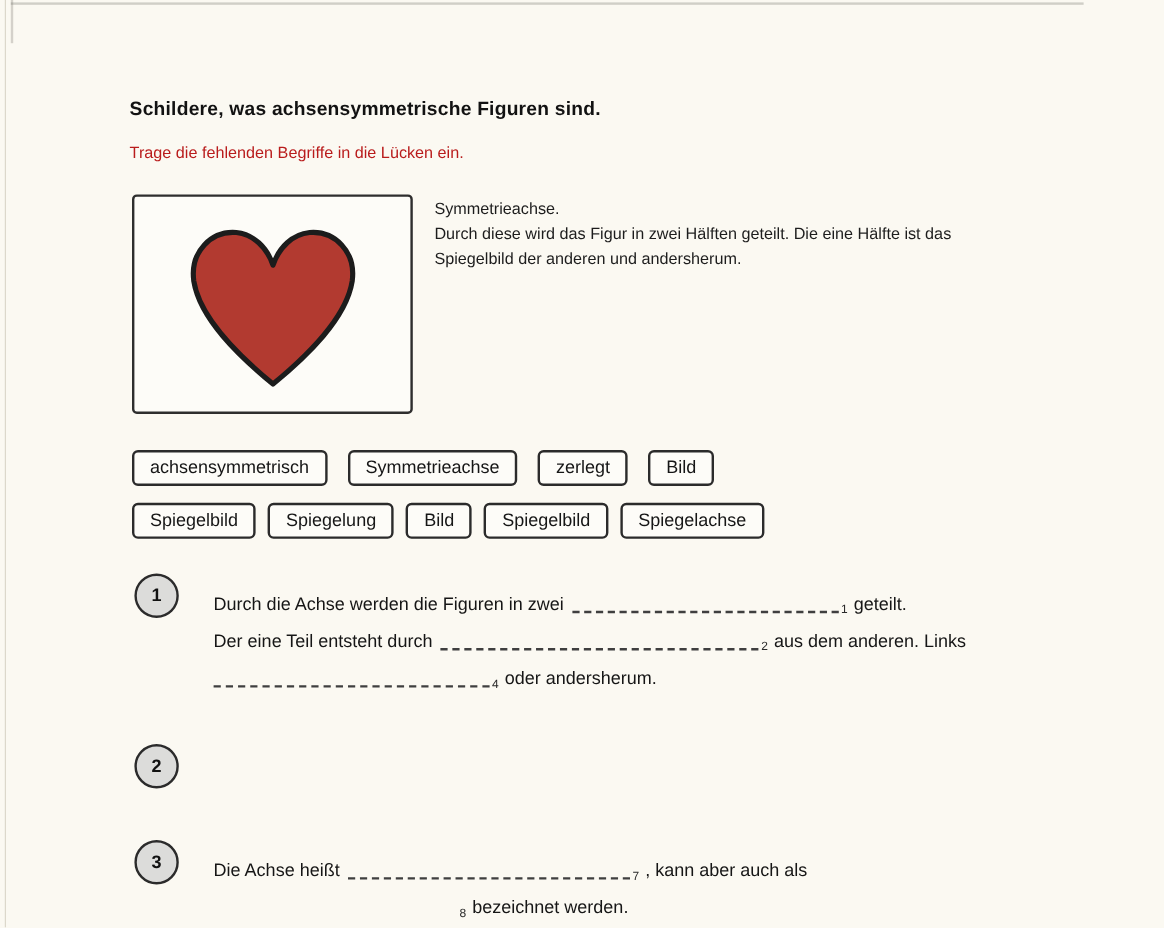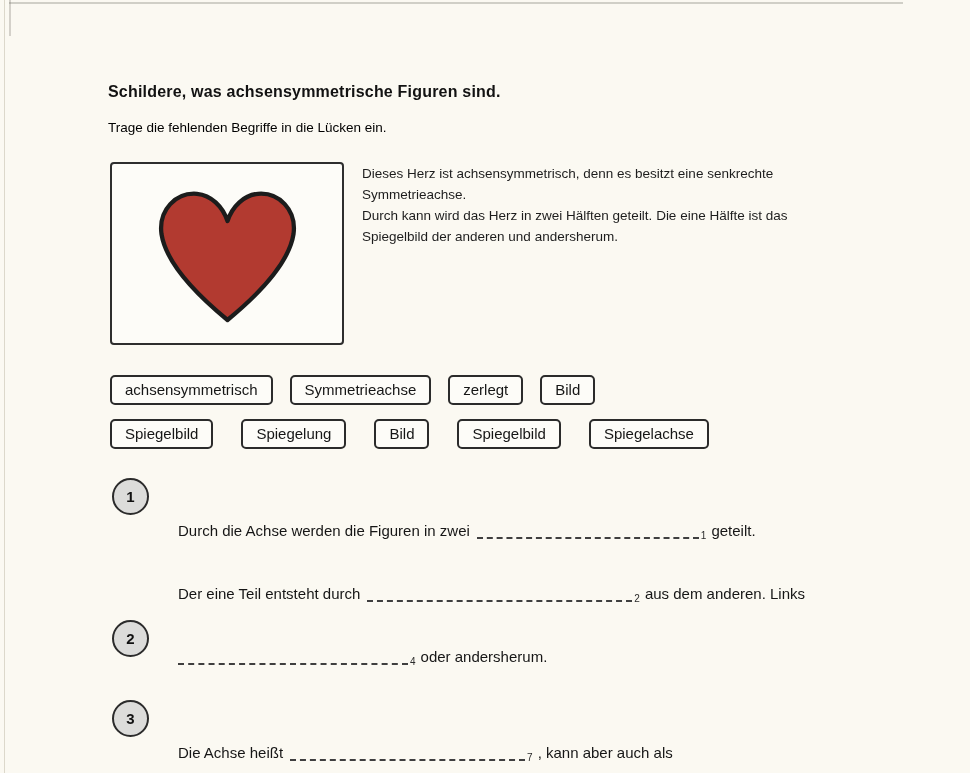--- a/index.html
+++ b/index.html
@@ -14,58 +14,58 @@
   .edge-left   { position:absolute; left:4px; top:0; bottom:0; width:1px; background:#dcd8cb; }
   .edge-top    { position:absolute; left:9px; top:2px; width:894px; height:2px; background:rgba(110,108,100,0.30); }
   .edge-corner { position:absolute; left:9px; top:0; width:2px; height:36px; background:rgba(110,108,100,0.28); }
 
   .title {
     position:absolute; left:108px; top:83px;
     font-size:16px; font-weight:bold; letter-spacing:0.2px; color:#121212;
   }
   .subtitle {
     position:absolute; left:108px; top:120px;
-    font-size:13.5px; color:#000000;
+    font-size:13.5px; color:#b91c1c;
   }
 
   .heart-box {
     position:absolute; left:110px; top:162px; width:234px; height:183px;
     background:#fdfcf8; border:2px solid #2e2e2e; border-radius:4px;
     display:flex; align-items:center; justify-content:center;
   }
   .heart-box svg { display:block; }
 
   .figure-desc {
     position:absolute; left:362px; top:163px; width:560px;
     font-size:13.5px; line-height:21px; color:#1d1d1d;
   }
   .figure-desc div { white-space:nowrap; }
 
   .word-row { position:absolute; left:110px; display:flex; }
   .word-row-1 { top:375px; gap:17px;border-radius:10px; }
-  .word-row-2 { top:419px; gap:28px; }
+  .word-row-2 { top:419px; gap:10px; }
   .chip {
     height:30px; line-height:26px; padding:0 13px;
     background:#fdfcf8; border:2px solid #2b2b2b; border-radius:5px;
     font-size:15px; color:#161616; white-space:nowrap; cursor:pointer;
   }
 
   .question { position:absolute; left:110px; }
   .q1 { top:483px; }
   .q2 { top:625px; }
   .q3 { top:705px; }
   .qcircle {
     position:absolute; left:2px; top:-5px;
     width:37px; height:37px; border-radius:50%;
     background:#dcdcda; border:2px solid #2b2b2b;
     display:flex; align-items:center; justify-content:center;
     font-size:15px; font-weight:bold; color:#111;
   }
   .qlines { margin-left:68px; }
-  .qline { height:31px; line-height:31px; white-space:nowrap; font-size:15px; color:#161616;margin-top:32px; }
+  .qline { height:31px; line-height:41px; white-space:nowrap; font-size:15px; color:#161616; }
   .blank {
     display:inline-block; height:14px; vertical-align:-3px;
     border-bottom:2px dashed #3f3f3f; margin:0 2px 0 7px;
   }
   .qline .empty-pre + .blank { margin-left:0; }
   .bno { font-size:10px; color:#2a2a2a; vertical-align:-3px; margin-right:5px; }
   .indent8 { padding-left:205px; }
 </style>
 </head>
 <body>
@@ -83,23 +83,22 @@
              C 33 72, 13 53, 10 34
              C 8 19, 19 8.5, 31.5 9.5
              C 40 10.3, 47 17, 50 26
              C 53 17, 60 10.3, 68.5 9.5
              C 81 8.5, 92 19, 90 34
              C 87 53, 67 72, 50 86 Z" fill="#b23a30" stroke="#1c1c1c" stroke-width="2.6" stroke-linejoin="round"></path>
   </svg>
 </div>
 
 <div class="figure-desc">
-  <div>Dieses Herz ist achsensymmetrisch, denn es besitzt eine senkrechte</div>
   <div>Symmetrieachse.</div>
-  <div>Durch kann wird das Herz in zwei Hälften geteilt. Die eine Hälfte ist das</div>
+  <div>Durch diese wird das Figur in zwei Hälften geteilt. Die eine Hälfte ist das</div>
   <div>Spiegelbild der anderen und andersherum.</div>
 </div>
 
 <div class="word-row word-row-1">
   <div class="chip">achsensymmetrisch</div>
   <div class="chip">Symmetrieachse</div>
   <div class="chip">zerlegt</div>
   <div class="chip">Bild</div>
 </div>
 

